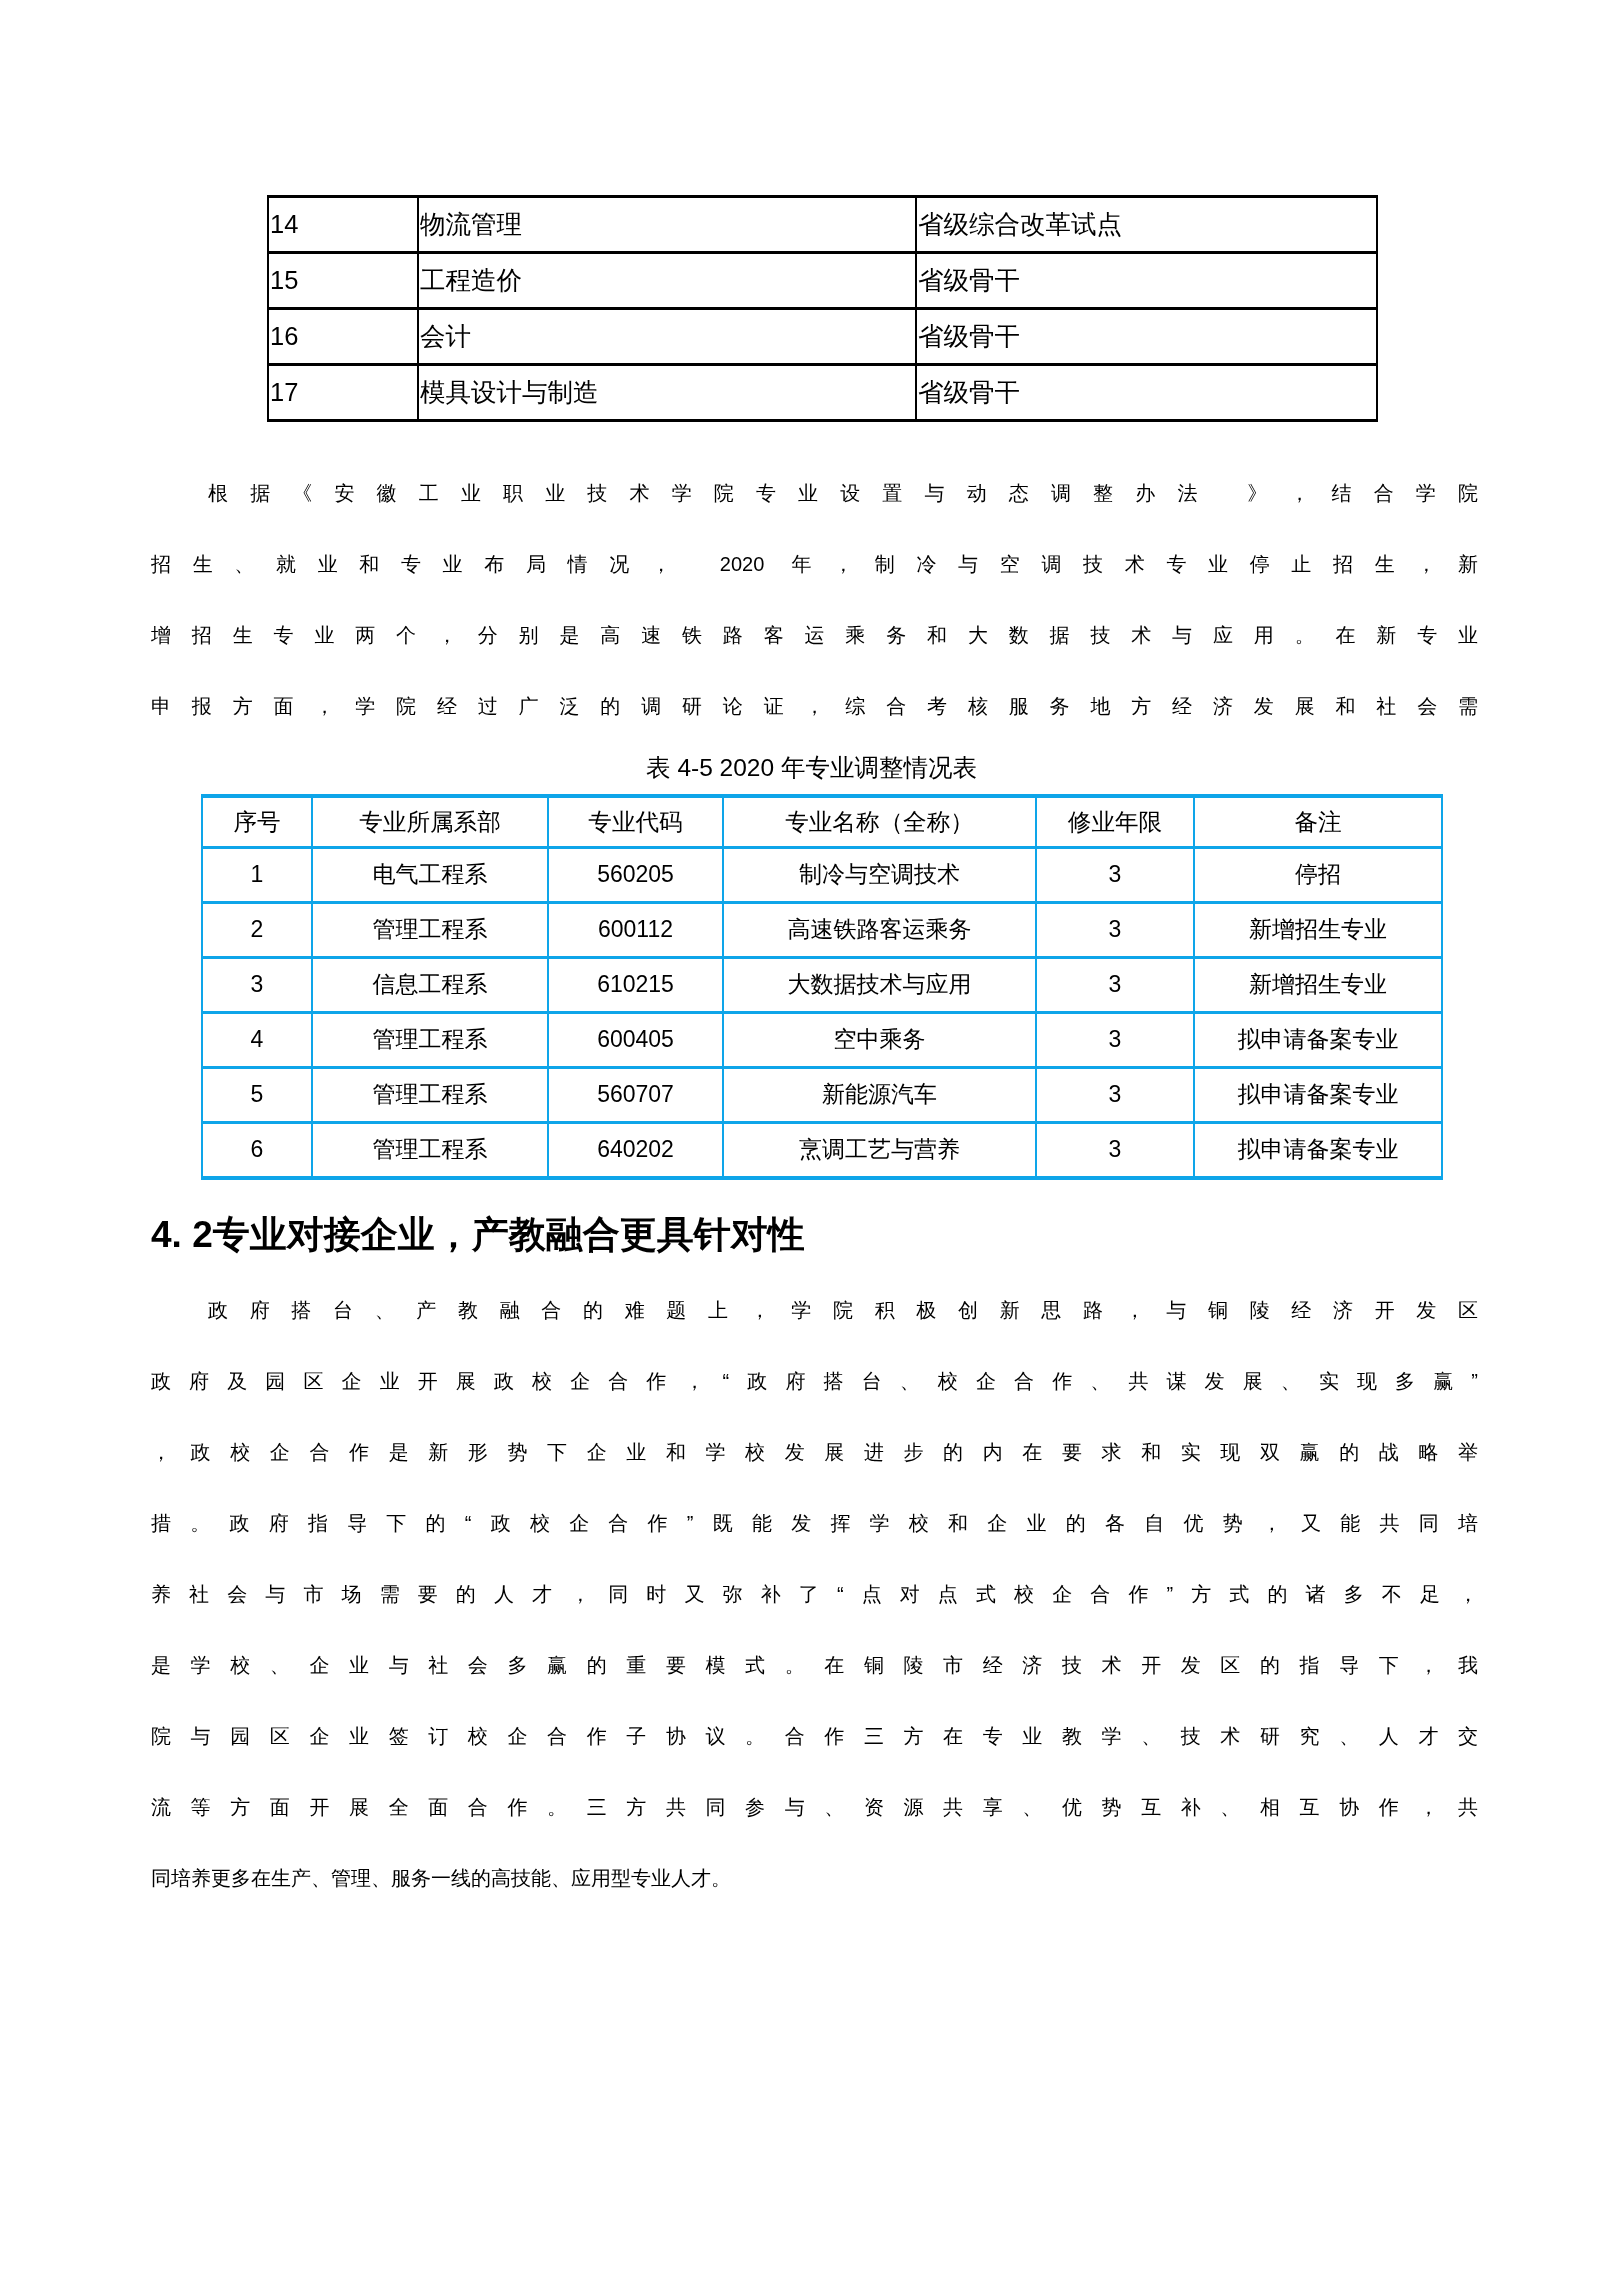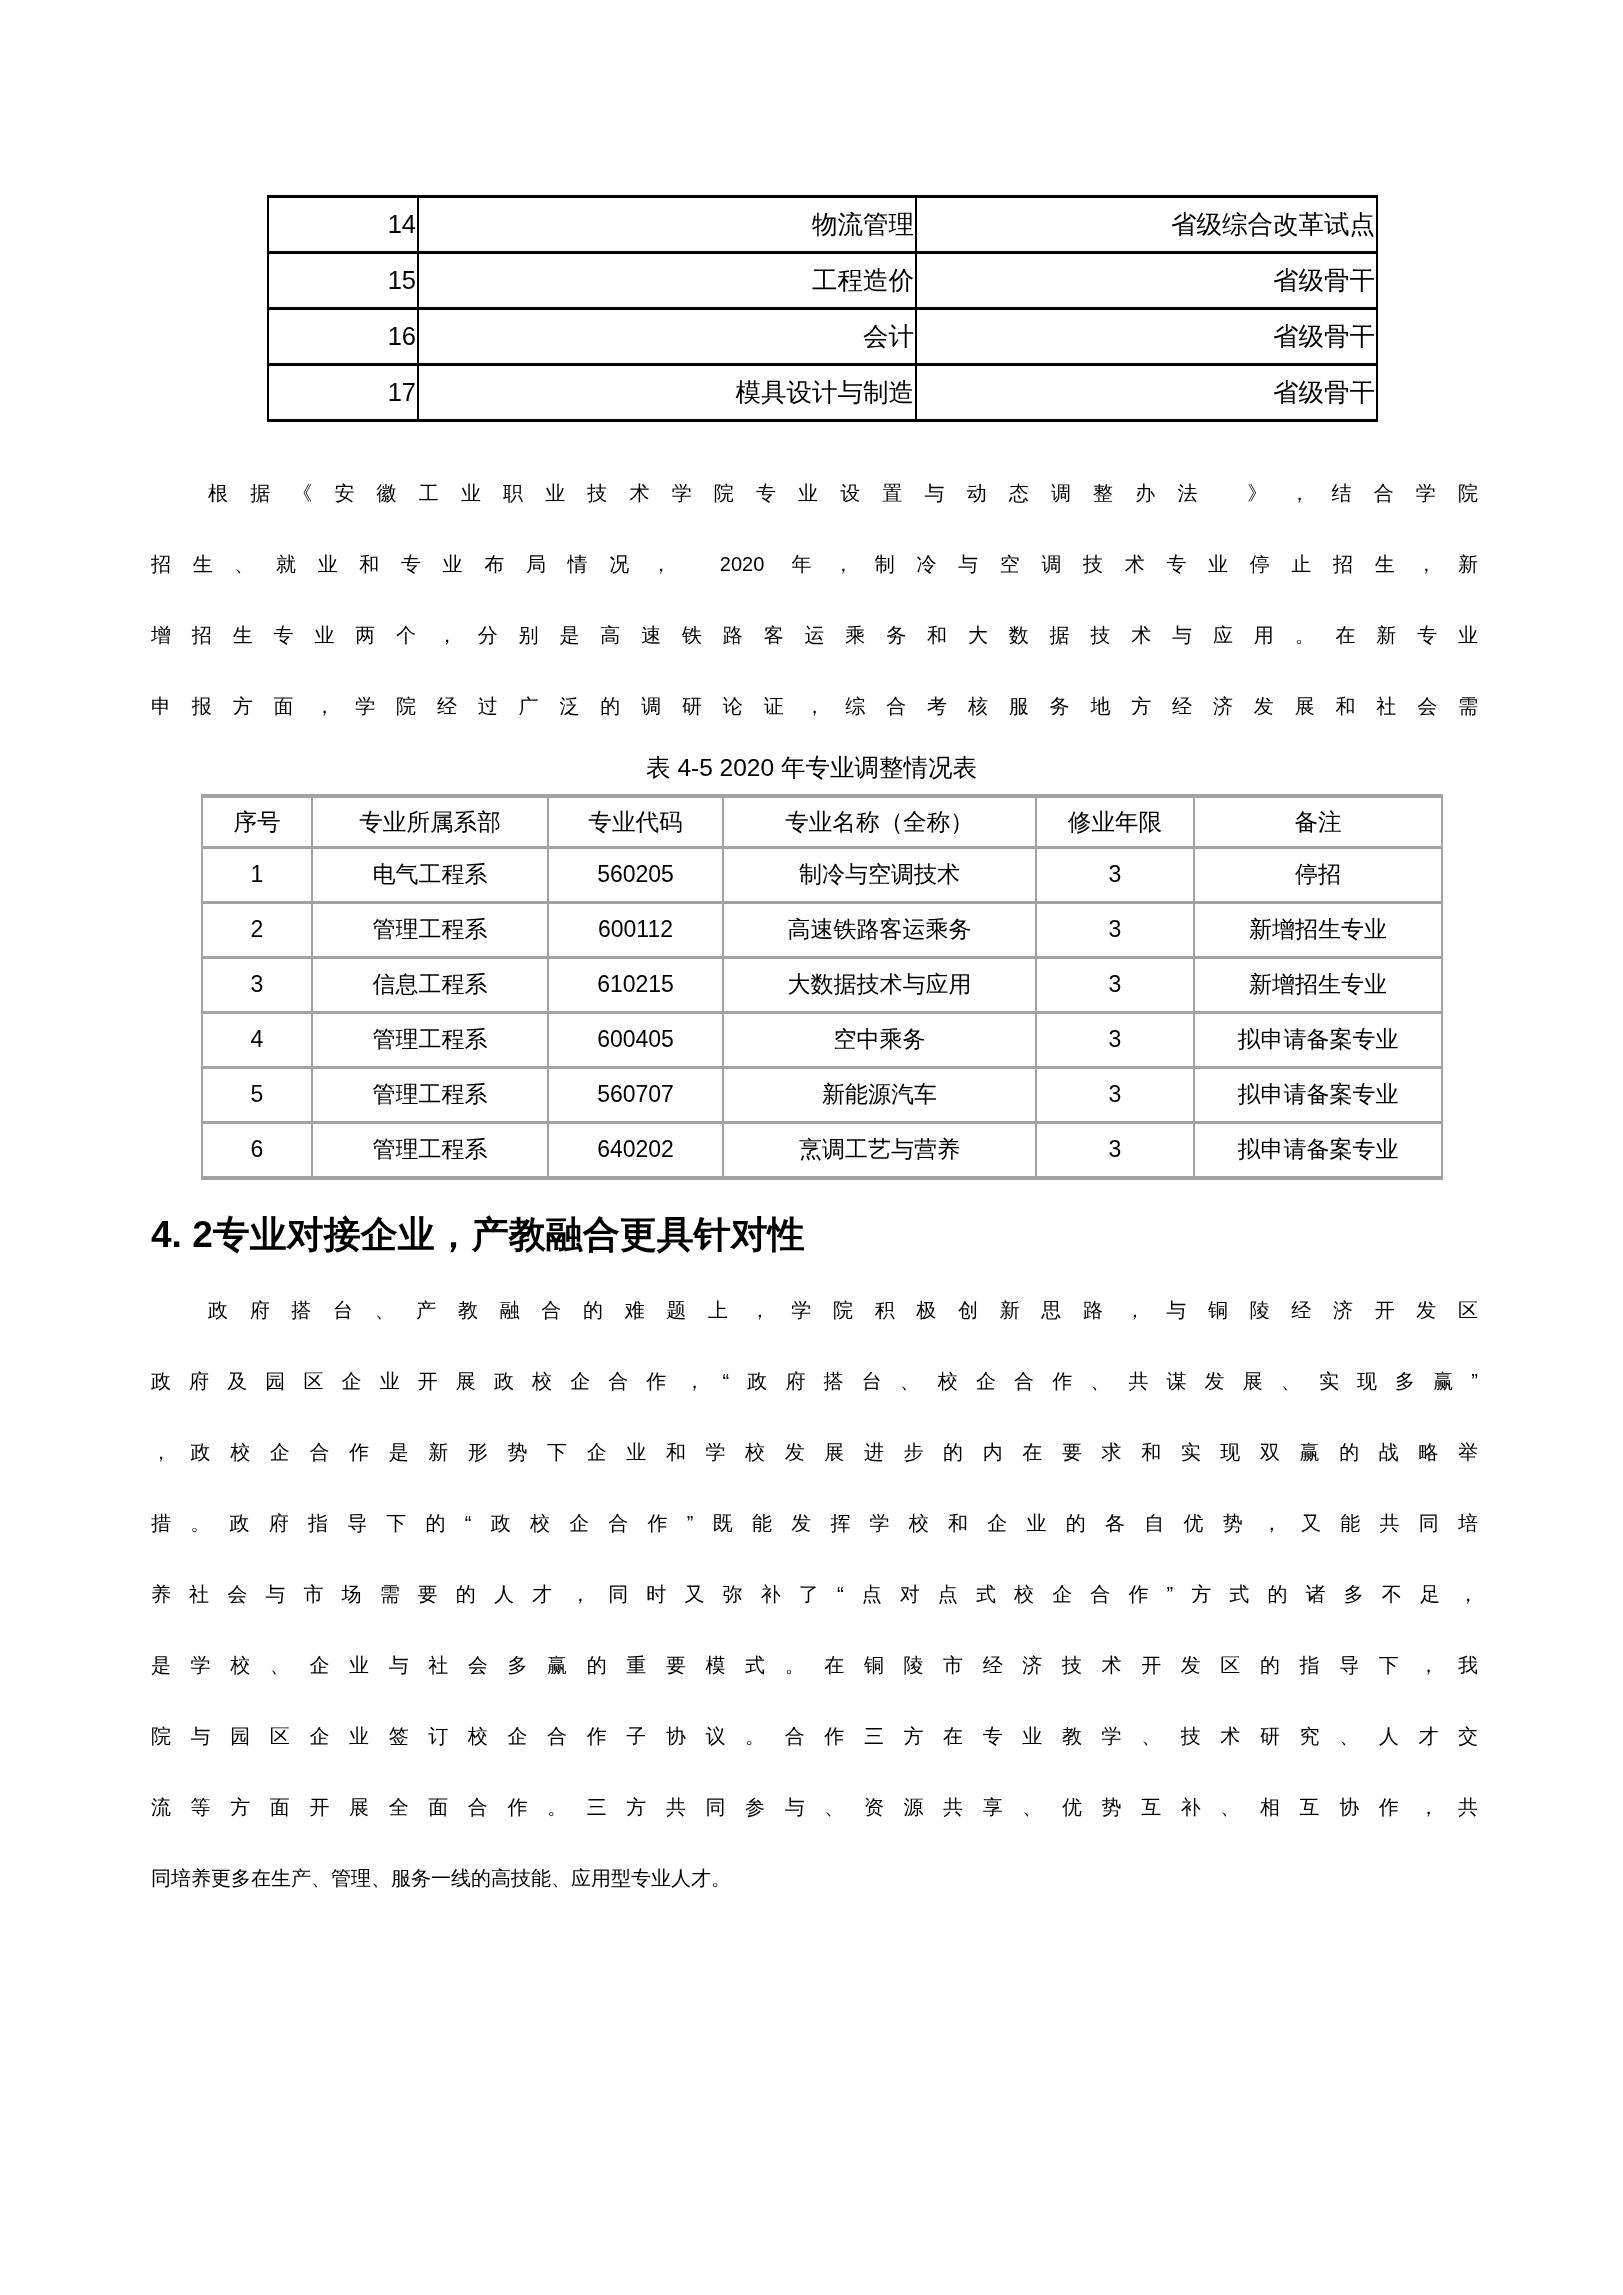--- a/index.html
+++ b/index.html
@@ -18,21 +18,21 @@
     border-collapse: collapse;
     table-layout: fixed;
     width: 1108px;
     margin: 195px 0 0 267px;
   }
   table.t-top td {
     border: 2px solid #000;
     border-top-width: 3.4px;
     border-bottom-width: 3.4px;
     height: 51px;
-    text-align: right;
+    text-align: left;
     vertical-align: middle;
     font-size: 25.5px;
   }
 
   
   .para {
     margin-left: 151px;
     margin-right: 145px;
     font-size: 20px;
     line-height: 71px;
@@ -53,21 +53,21 @@
   }
 
   
   table.t45 {
     border-collapse: collapse;
     table-layout: fixed;
     width: 1240px;
     margin: 9.8px 0 0 201px;
   }
   table.t45 th, table.t45 td {
-    border: 2px solid #a3a3a3;
+    border: 2px solid #0ea5e9;
     text-align: center;
     vertical-align: middle;
     font-weight: normal;
   }
   table.t45 thead th {
     height: 46px;
     font-size: 23.6px;
     border-top-width: 4.4px;
     border-bottom-width: 3.9px;
   }

